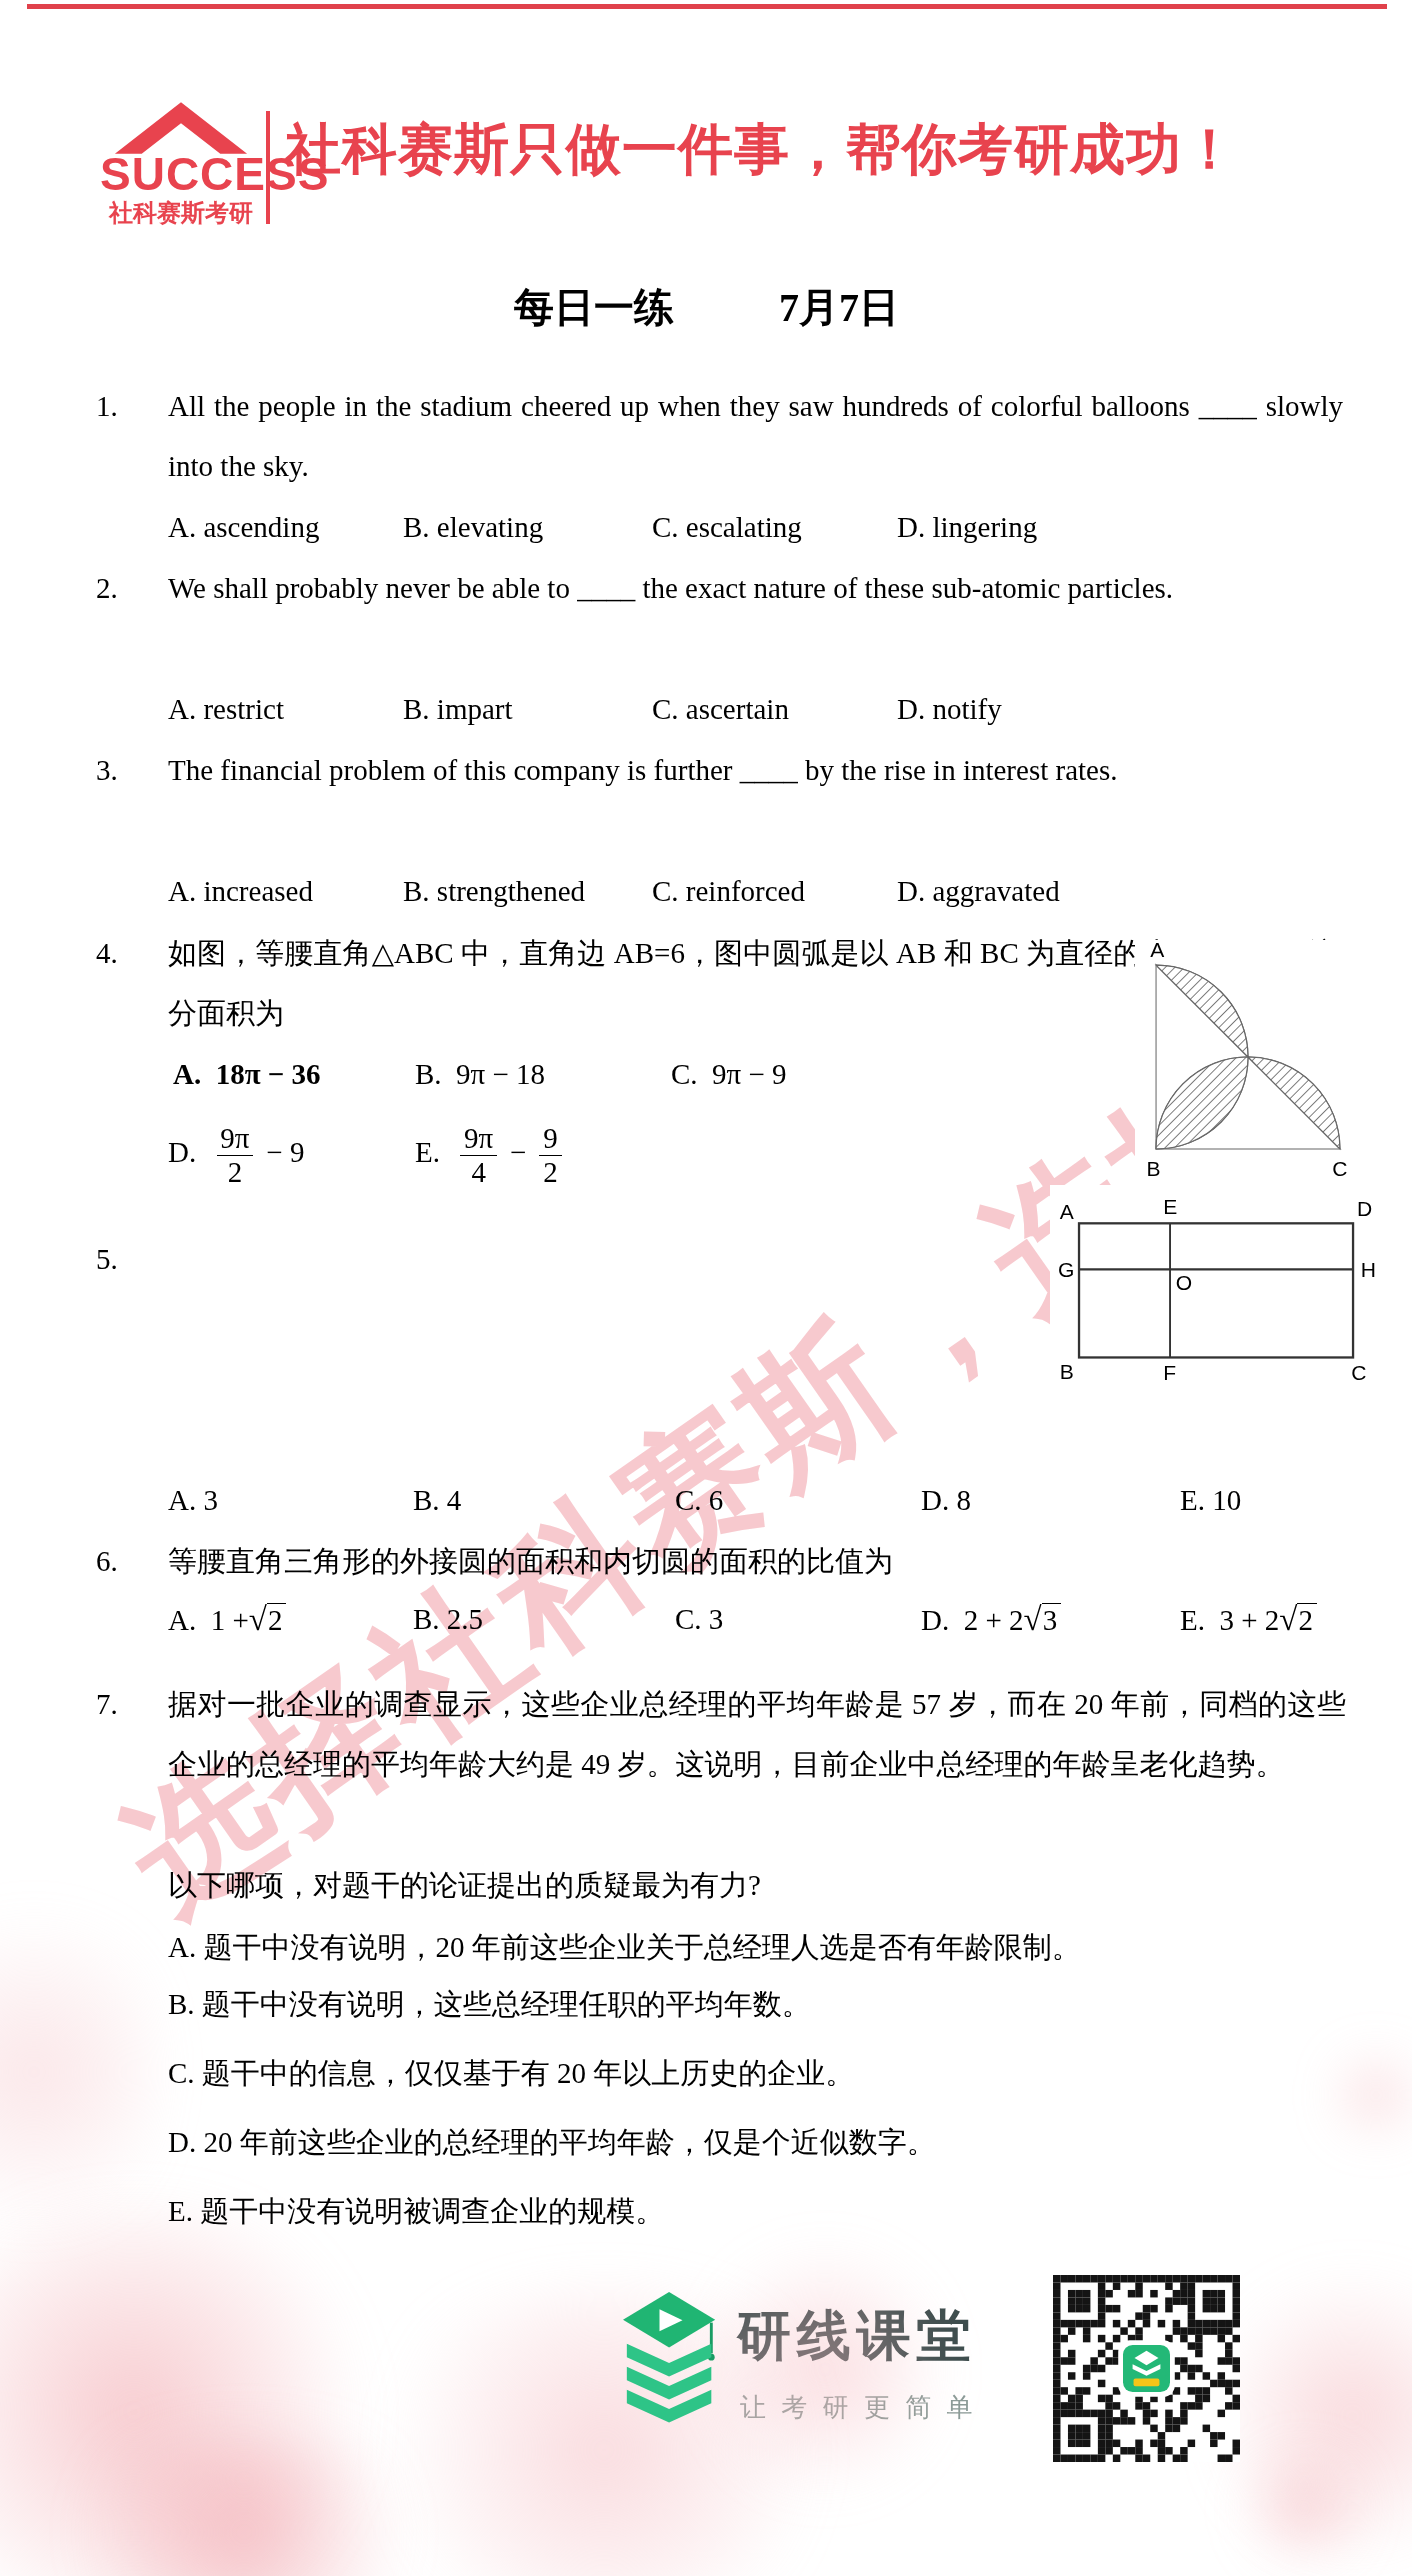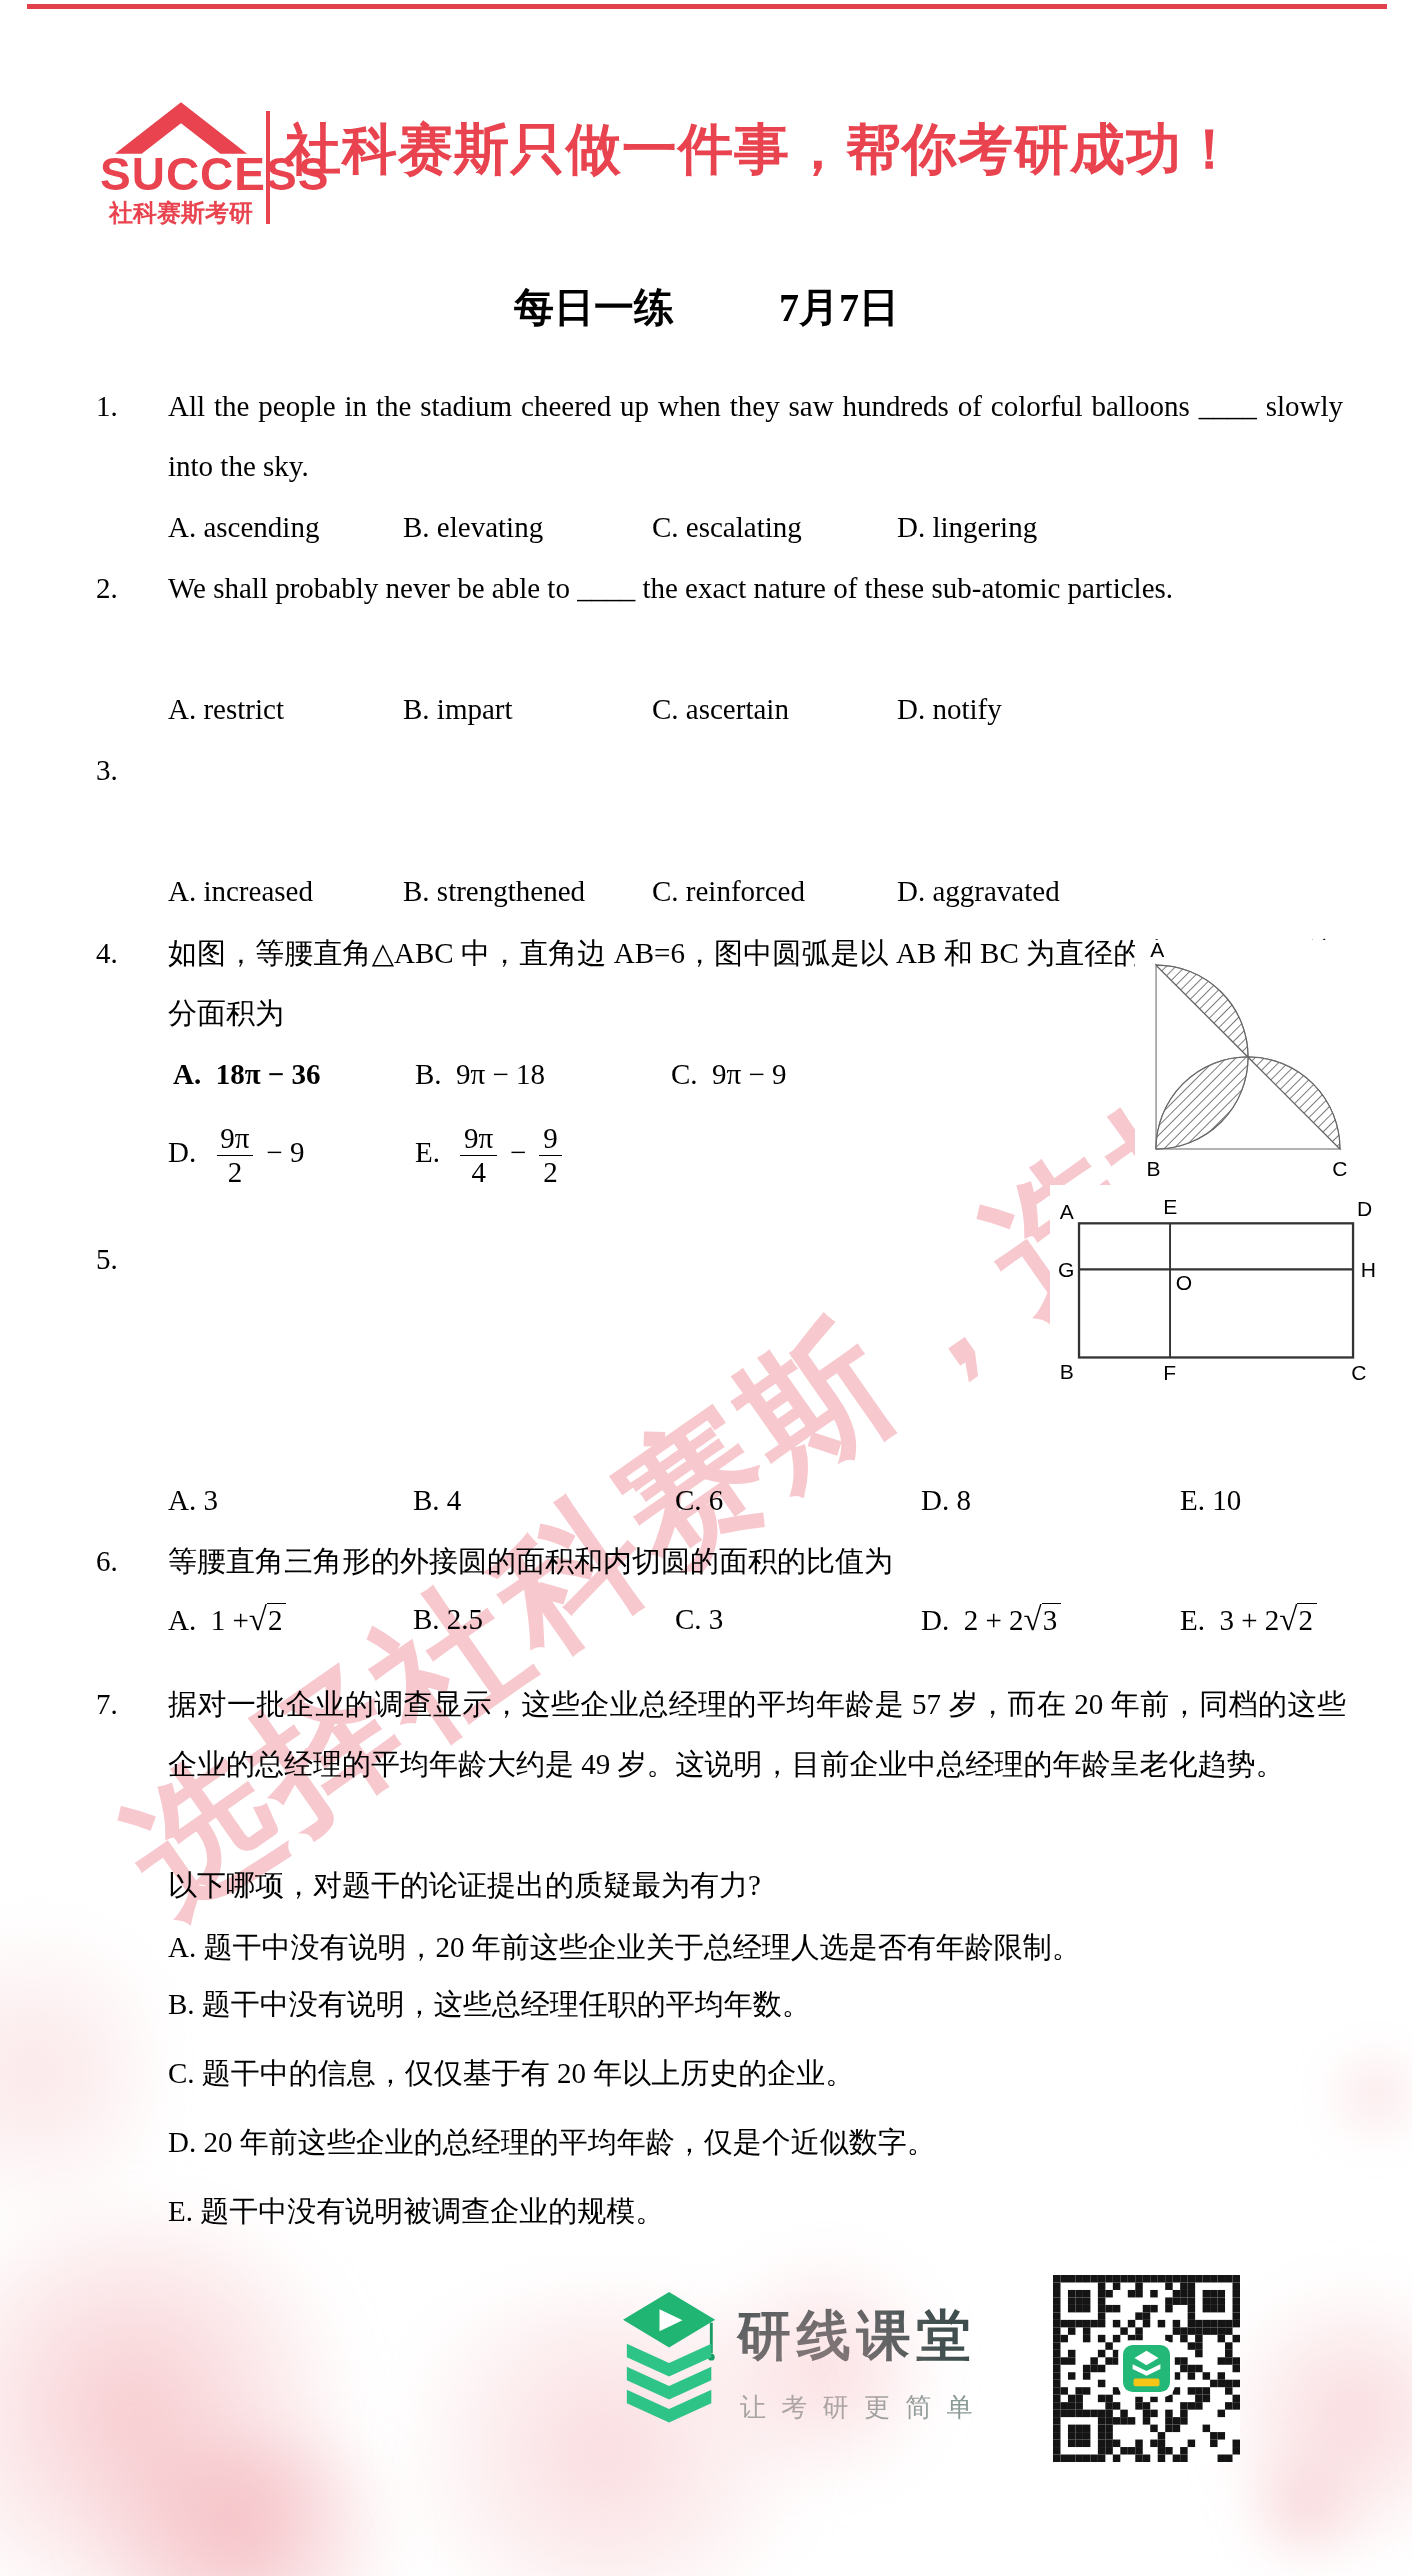--- a/index.html
+++ b/index.html
@@ -113,20 +113,21 @@
     <div class="optrow" style="top:121px;">
       <span class="opt o1">A. restrict</span>
       <span class="opt o2">B. impart</span>
       <span class="opt o3">C. ascertain</span>
       <span class="opt o4">D. notify</span>
     </div>
   </div>
 
   <div class="abs content-layer" style="left:0;top:740px;width:1413px;height:182px;">
     <div class="qnum">3.</div>
+    <div class="stem-en">The financial problem of this company is further ____ by the rise in interest rates.</div>
     <div class="optrow" style="top:121px;">
       <span class="opt o1">A. increased</span>
       <span class="opt o2">B. strengthened</span>
       <span class="opt o3">C. reinforced</span>
       <span class="opt o4">D. aggravated</span>
     </div>
   </div>
 
   <div class="abs content-layer" style="left:0;top:923px;width:1413px;height:278px;">
     <div class="qnum">4.</div>

